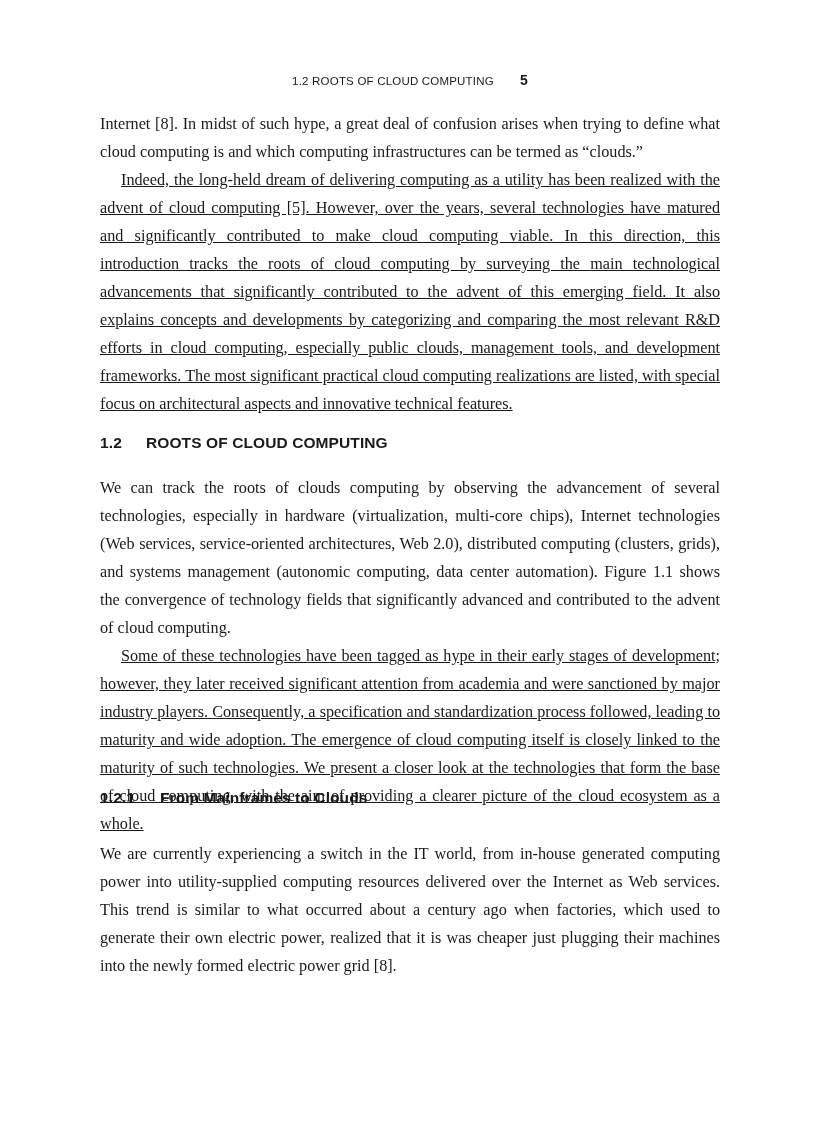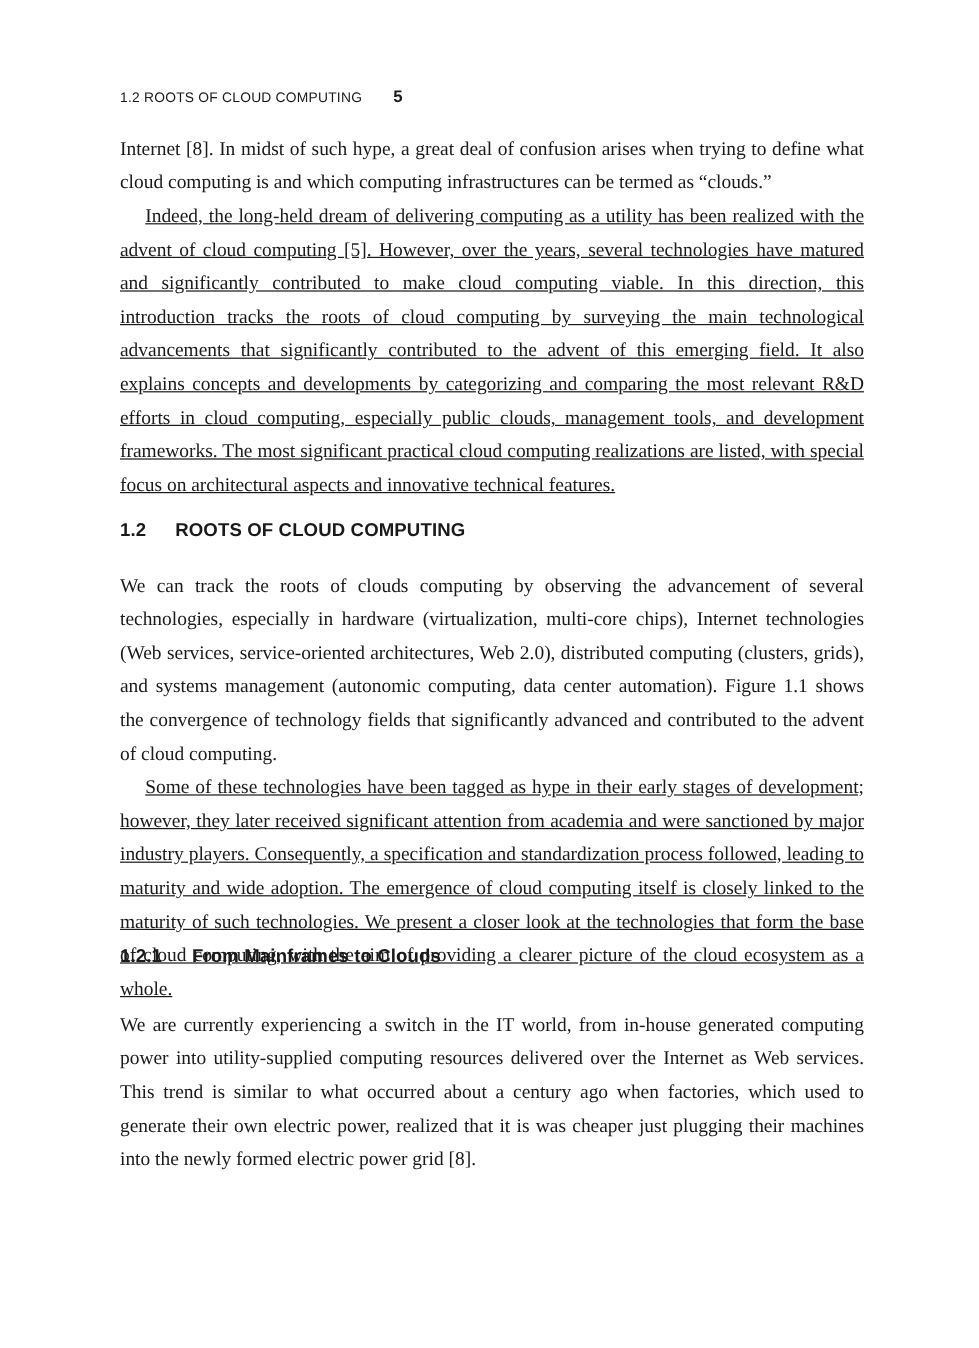--- a/index.html
+++ b/index.html
@@ -1,20 +1,20 @@
 <!DOCTYPE html>
 <html><head>
 <meta charset="utf-8">
 <style>
   html, body { margin: 0; padding: 0; background: #ffffff; }
   body { width: 816px; height: 1123px; position: relative; overflow: hidden; color: #1a1a1a; }
   .running-head {
     position: absolute; top: 72px; left: 100px; width: 620px; height: 20px;
     font-family: "Liberation Sans", sans-serif; font-size: 11.5px; letter-spacing: 0.2px;
-    text-align: left;
+    text-align: center;
   }
   .running-head .rh-title { margin-right: 26px; }
   .running-head .rh-page { font-weight: bold; font-size: 14px; }
   .body-text {
     position: absolute; left: 100px; width: 620px;
     font-family: "Liberation Serif", serif; font-size: 16.2px; line-height: 28px;
     text-align: justify; hyphens: none;
   }
   .body-text p { margin: 0; }
   .body-text p.indent { text-indent: 21px; text-decoration: underline; }

